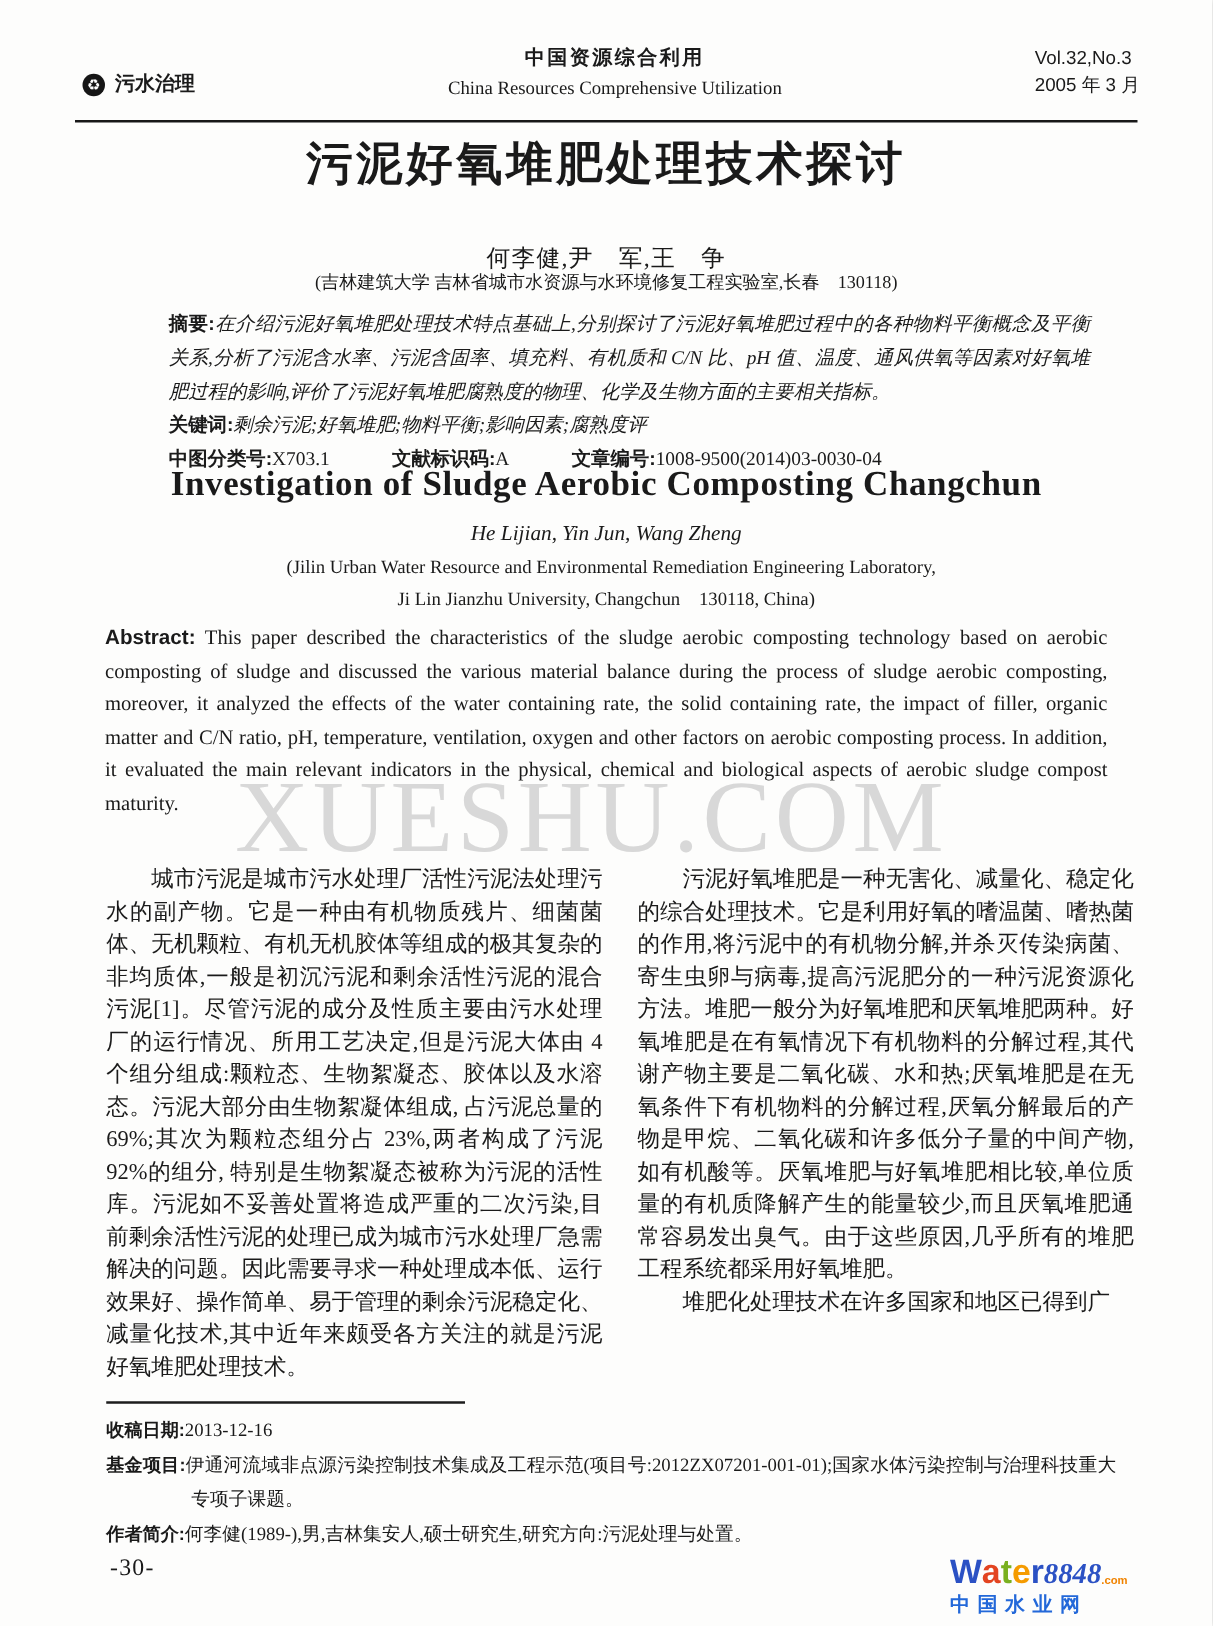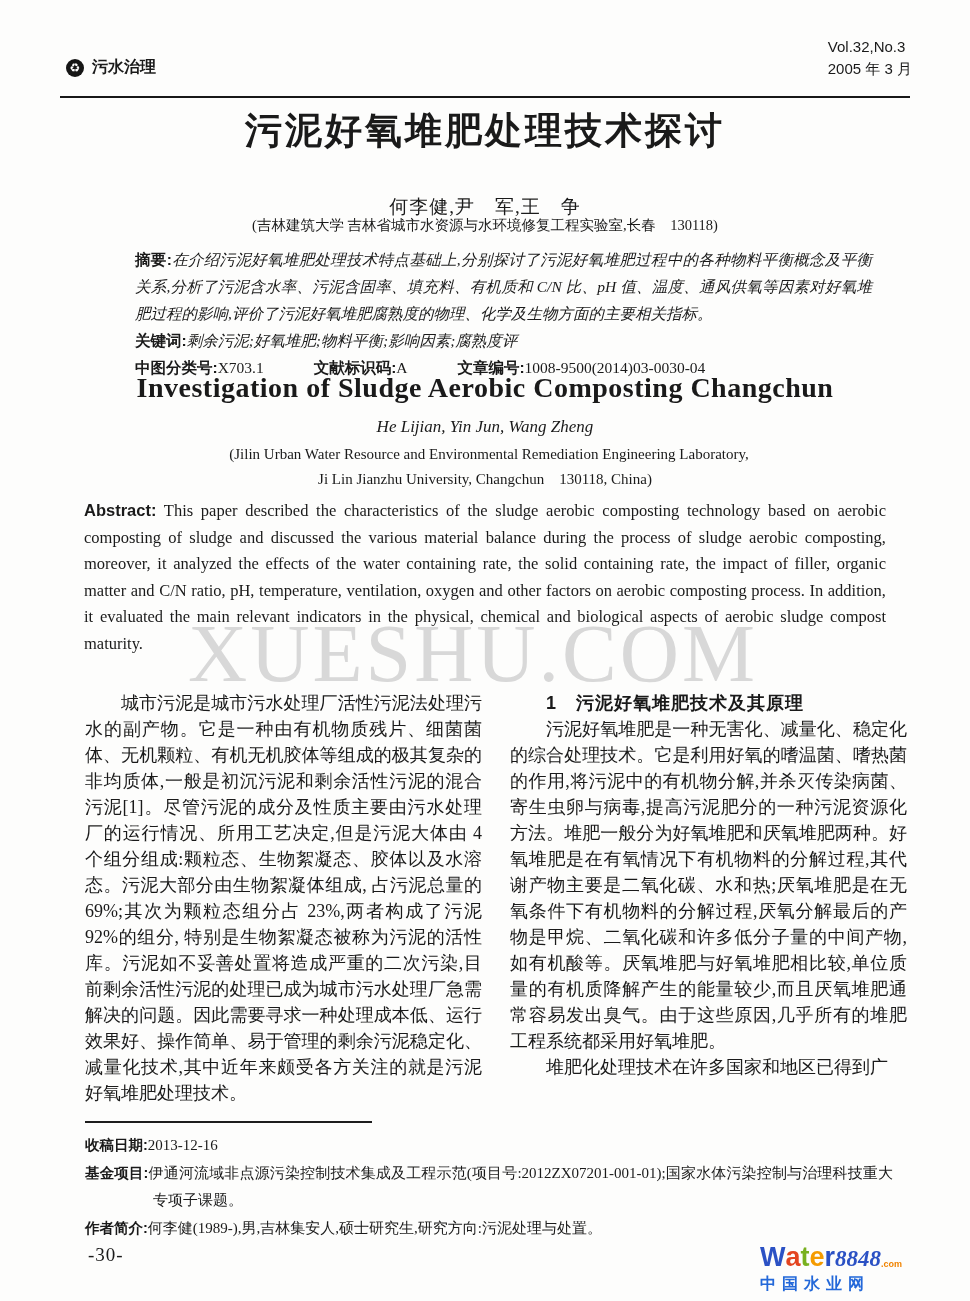--- a/index.html
+++ b/index.html
@@ -86,20 +86,24 @@
 </head>
 <body>
 
 <div class="page">
 
   <div class="journal-header">
     <div class="hdr-left">
       <span class="recycle-badge">♻</span>
       <span class="topic-label">污水治理</span>
     </div>
+    <div class="hdr-center">
+      <div class="cn">中国资源综合利用</div>
+      <div class="en">China Resources Comprehensive Utilization</div>
+    </div>
     <div class="hdr-right">
       <div>Vol.32,No.3</div>
       <div>2005 年 3 月</div>
     </div>
   </div>
   <div class="header-rule"></div>
 
   <div class="cn-title">污泥好氧堆肥处理技术探讨</div>
   <div class="cn-authors">何李健,尹　军,王　争</div>
   <div class="cn-affil">(吉林建筑大学 吉林省城市水资源与水环境修复工程实验室,长春　130118)</div>
@@ -123,21 +127,20 @@
     <p><span class="lbl">Abstract:</span> <span>This paper described the characteristics of the sludge aerobic composting technology based on aerobic composting of sludge and discussed the various material balance during the process of sludge aerobic composting, moreover, it analyzed the effects of the water containing rate, the solid containing rate, the impact of filler, organic matter and C/N ratio, pH, temperature, ventilation, oxygen and other factors on aerobic composting process. In addition, it evaluated the main relevant indicators in the physical, chemical and biological aspects of aerobic sludge compost maturity.</span></p>
   </div>
 
   <div class="watermark" style="color: rgb(216, 216, 216);">XUESHU.COM</div>
 
   <div class="columns">
     <div class="col">
       <p>城市污泥是城市污水处理厂活性污泥法处理污水的副产物。它是一种由有机物质残片、细菌菌体、无机颗粒、有机无机胶体等组成的极其复杂的非均质体,一般是初沉污泥和剩余活性污泥的混合污泥[1]。尽管污泥的成分及性质主要由污水处理厂的运行情况、所用工艺决定,但是污泥大体由 4 个组分组成:颗粒态、生物絮凝态、胶体以及水溶态。污泥大部分由生物絮凝体组成, 占污泥总量的69%;其次为颗粒态组分占 23%,两者构成了污泥92%的组分, 特别是生物絮凝态被称为污泥的活性库。污泥如不妥善处置将造成严重的二次污染,目前剩余活性污泥的处理已成为城市污水处理厂急需解决的问题。因此需要寻求一种处理成本低、运行效果好、操作简单、易于管理的剩余污泥稳定化、减量化技术,其中近年来颇受各方关注的就是污泥好氧堆肥处理技术。</p>
     </div>
     <div class="col">
-      <p class="sec-head">1　污泥好氧堆肥技术及其原理</p>
       <p>污泥好氧堆肥是一种无害化、减量化、稳定化的综合处理技术。它是利用好氧的嗜温菌、嗜热菌的作用,将污泥中的有机物分解,并杀灭传染病菌、寄生虫卵与病毒,提高污泥肥分的一种污泥资源化方法。堆肥一般分为好氧堆肥和厌氧堆肥两种。好氧堆肥是在有氧情况下有机物料的分解过程,其代谢产物主要是二氧化碳、水和热;厌氧堆肥是在无氧条件下有机物料的分解过程,厌氧分解最后的产物是甲烷、二氧化碳和许多低分子量的中间产物,如有机酸等。厌氧堆肥与好氧堆肥相比较,单位质量的有机质降解产生的能量较少,而且厌氧堆肥通常容易发出臭气。由于这些原因,几乎所有的堆肥工程系统都采用好氧堆肥。</p>
       <p>堆肥化处理技术在许多国家和地区已得到广</p>
     </div>
   </div>
 
   <div class="fn-rule"></div>
   <div class="footnotes">
     <p><span class="lbl">收稿日期:</span><span>2013-12-16</span></p>
     <p><span class="lbl">基金项目:</span><span>伊通河流域非点源污染控制技术集成及工程示范(项目号:2012ZX07201-001-01);国家水体污染控制与治理科技重大专项子课题。</span></p>
     <p><span class="lbl">作者简介:</span><span>何李健(1989-),男,吉林集安人,硕士研究生,研究方向:污泥处理与处置。</span></p>

